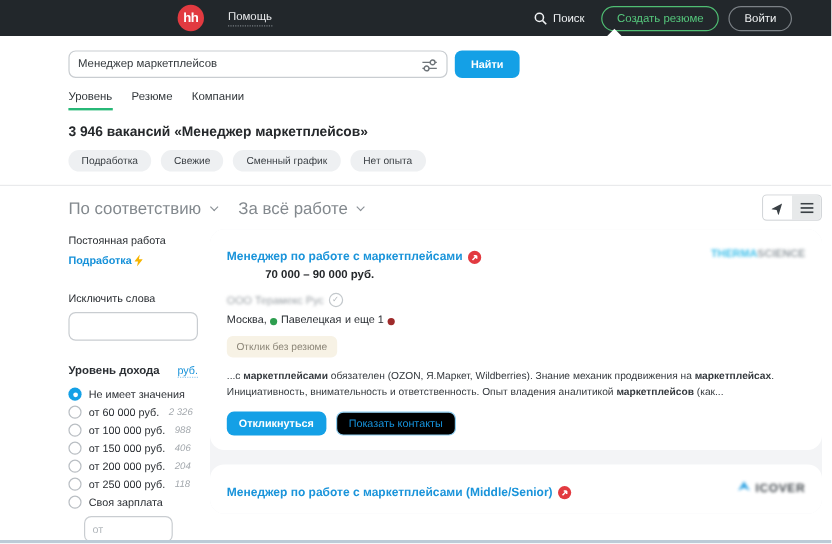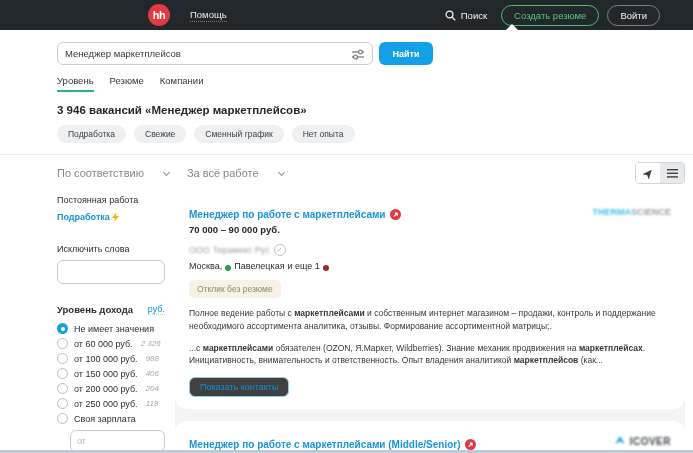--- a/index.html
+++ b/index.html
@@ -40,21 +40,21 @@
 
   .results-title{margin-top:12px;font-size:11.5px;font-weight:bold;color:#25282b;}
 
   .chips-row{margin-top:9px;display:flex;gap:8px;}
   .chip{background:#eef0f2;border-radius:12px;padding:4px 11px;font-size:8.5px;color:#3a3f44;
         white-space:nowrap;cursor:pointer;}
 
   .divider{margin-top:11px;height:1px;background:#e9eaec;width:693px;margin-left:-57px;}
 
   .sort-row{margin-top:7px;display:flex;align-items:center;height:22px;}
-  .sort-item{font-size:11px;color:#83898e;display:flex;align-items:center;gap:20px;cursor:pointer;}
+  .sort-item{font-size:14px;color:#83898e;display:flex;align-items:center;gap:8px;cursor:pointer;}
   .sort-item + .sort-item{margin-left:18px;}
   .chev{width:4px;height:4px;border-right:1px solid #8a9096;border-bottom:1px solid #8a9096;
         transform:rotate(45deg);margin-top:-2px;}
   .sort-spacer{flex:1;}
   .view-toggle{display:flex;border:1px solid #d3d6d9;border-radius:4px;overflow:hidden;}
   .vt-btn{width:24px;height:20px;display:flex;align-items:center;justify-content:center;
           background:#fff;cursor:pointer;}
   .vt-btn.selected{background:#e7e9ea;}
 
   
@@ -63,57 +63,57 @@
   .sidebar{width:108px;flex-shrink:0;font-size:9px;color:#2a2e33;}
   .sb-text{margin-top:4px;}
   .sb-link{color:#1691d9;font-weight:bold;margin-top:7px;display:flex;align-items:center;gap:2px;cursor:pointer;}
   .sb-label{margin-top:22px;color:#2a2e33;}
   .sb-label-row{margin-top:20px;display:flex;align-items:center;justify-content:space-between;}
   .sb-bold{font-weight:bold;font-size:9.5px;}
   .rub-link{color:#1691d9;border-bottom:1px dotted #9fd0ef;cursor:pointer;font-size:9px;}
   .sb-input{margin-top:6px;width:100%;height:24px;border:1px solid #c9cdd1;border-radius:6px;
             box-sizing:border-box;font-size:9px;padding:0 6px;font-family:inherit;color:#33383c;}
   .sb-input::placeholder{color:#b3b8bd;}
-  .sb-input.small{width:95px;margin-left:13px;height:22px;}
+  .sb-input.small{width:74px;margin-left:13px;height:22px;}
   .radio-list{margin-top:8px;}
   .radio-row{display:flex;align-items:center;gap:6px;margin-top:4px;cursor:pointer;}
   .radio{width:11px;height:11px;border-radius:50%;border:1px solid #b9bec3;box-sizing:border-box;flex-shrink:0;}
   .radio.on{border:none;background:#14a0e6;position:relative;}
   .radio.on::after{content:"";position:absolute;left:3.5px;top:3.5px;width:4px;height:4px;
                    border-radius:50%;background:#fff;}
   .count{color:#a3a8ad;font-size:8px;font-style:italic;margin-left:2px;}
 
   
   .cards{flex:1;background:#f3f4f6;display:flex;flex-direction:column;gap:12px;border-radius:12px;}
   .card{background:#fff;border-radius:12px;padding:18px 14px 12px;position:relative;box-sizing:border-box;}
   .card-logo{position:absolute;top:10px;right:14px;filter:blur(1.2px);opacity:0.9;user-select:none;}
   .logo-cyan{color:#29b9e8;font-weight:bold;font-size:9px;}
   .logo-gray{color:#8d969c;font-weight:bold;font-size:9px;}
   .logo-dark{color:#2b3238;font-weight:bold;font-size:10px;letter-spacing:0.5px;}
   .v-title-row{display:flex;align-items:flex-start;gap:5px;}
   .v-title{color:#1a94da;font-size:10px;font-weight:bold;cursor:pointer;}
   .hot-badge{width:11px;height:11px;border-radius:50%;background:#e23a40;display:flex;
              align-items:center;justify-content:center;flex-shrink:0;}
-  .v-salary{margin-top:4px;font-size:9.5px;font-weight:bold;color:#25282b;}
+  .v-salary{margin-top:4px;font-size:9.5px;font-weight:bold;color:#25282b;margin-left:32px;}
   .v-company{margin-top:9px;font-size:9px;color:#9aa0a5;display:flex;align-items:center;gap:4px;cursor:pointer;}
   .blurred{filter:blur(1.3px);user-select:none;}
   .check-circle{width:10px;height:10px;border:1px solid #c3c8cc;border-radius:50%;color:#b5babe;
                 font-size:7px;display:flex;align-items:center;justify-content:center;}
   .v-location{margin-top:5px;font-size:9px;color:#2a2e33;display:flex;align-items:flex-end;gap:3px;}
   .dot{width:6px;height:6px;border-radius:50%;display:inline-block;flex-shrink:0;}
   .dot-green{background:#2e9e4f;}
   .dot-darkred{background:#9e2b2b;}
   .v-badge{display:inline-block;margin-top:9px;background:#f7f2e5;color:#8c8678;font-size:8.5px;
            padding:4px 8px;border-radius:5px;}
   .v-desc{margin-top:9px;font-size:8.5px;color:#33383d;line-height:1.5;}
   .v-desc b{font-weight:bold;}
   .v-actions{margin-top:10px;display:flex;gap:8px;}
   .btn-primary{background:#14a0e6;color:#fff;border:none;border-radius:6px;padding:5px 10px;
                font-size:9px;font-weight:bold;cursor:pointer;font-family:inherit;}
-  .btn-secondary{background:#404040;color:#1691d9;border:1px solid #8ecdef;border-radius:6px;
+  .btn-secondary{background:#000000;color:#1691d9;border:1px solid #8ecdef;border-radius:6px;
                  padding:4px 10px;font-size:9px;cursor:pointer;font-family:inherit;}
 
   .bottom-strip{position:absolute;left:0;right:0;bottom:0;height:3px;background:#bccbd7;}
 </style>
 </head>
 <body>
 
 <div class="page">
 
   <div class="topbar">
@@ -272,23 +272,23 @@
             <span class="check-circle">✓</span>
           </div>
           <div class="v-location">
             <span>Москва,</span>
             <span class="dot dot-green"></span>
             <span>Павелецкая</span>
             <span>и еще 1</span>
             <span class="dot dot-darkred"></span>
           </div>
           <span class="v-badge">Отклик без резюме</span>
-          <div class="v-desc"><span>Полное ведение работы с </span><b>маркетплейсами</b><span> и собственным интернет магазином – продажи, контроль и поддержание необходимого ассортимента аналитика, отзывы. Формирование ассортиментной матрицы;.</span></div>
           <div class="v-desc"><span>...с </span><b>маркетплейсами</b><span> обязателен (OZON, Я.Маркет, Wildberries). Знание механик продвижения на </span><b>маркетплейсах</b><span>. Инициативность, внимательность и ответственность. Опыт владения аналитикой </span><b>маркетплейсов</b><span> (как...</span></div>
           <div class="v-actions">
+            <button class="btn-primary">Откликнуться</button>
             <button class="btn-secondary">Показать контакты</button>
           </div>
         </div>
 
         <div class="card">
           <div class="card-logo">
             <svg width="10" height="10" viewBox="0 0 10 10" style="vertical-align:-1px">
               <polygon points="0,8 5,0 10,8 5,5.5" fill="#1e9be0"></polygon>
             </svg>
             <span class="logo-dark">ICOVER</span>

